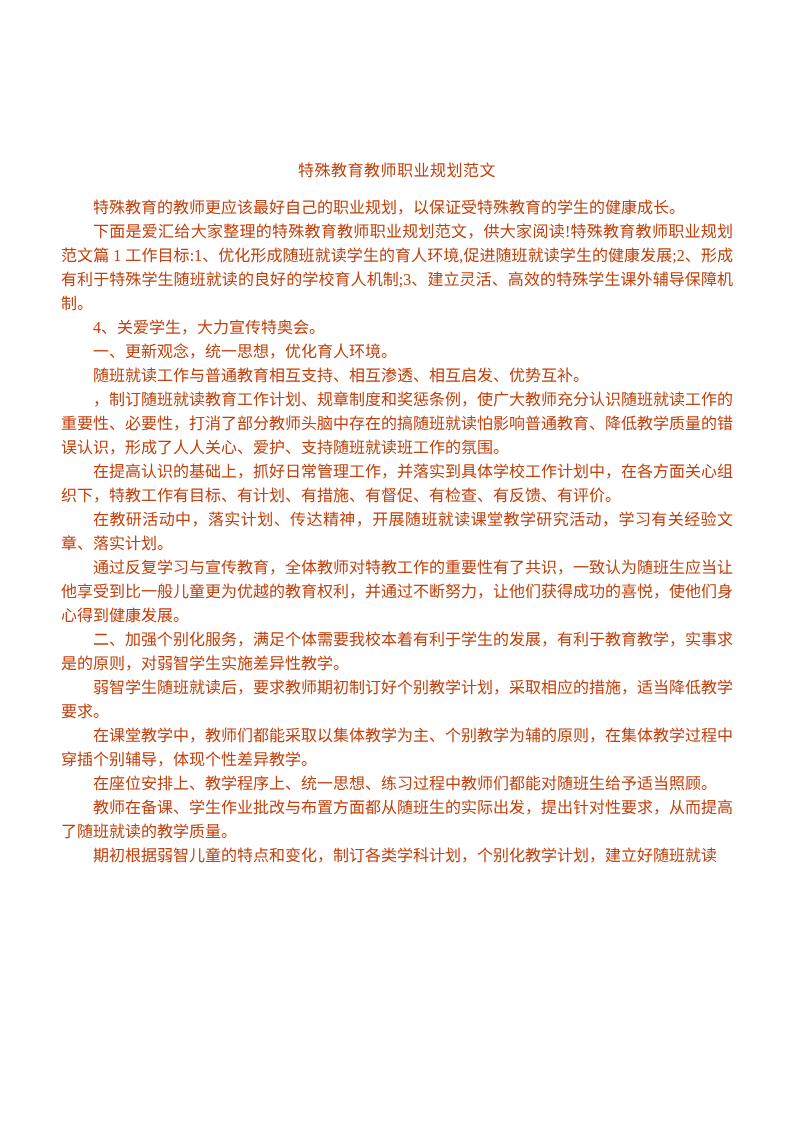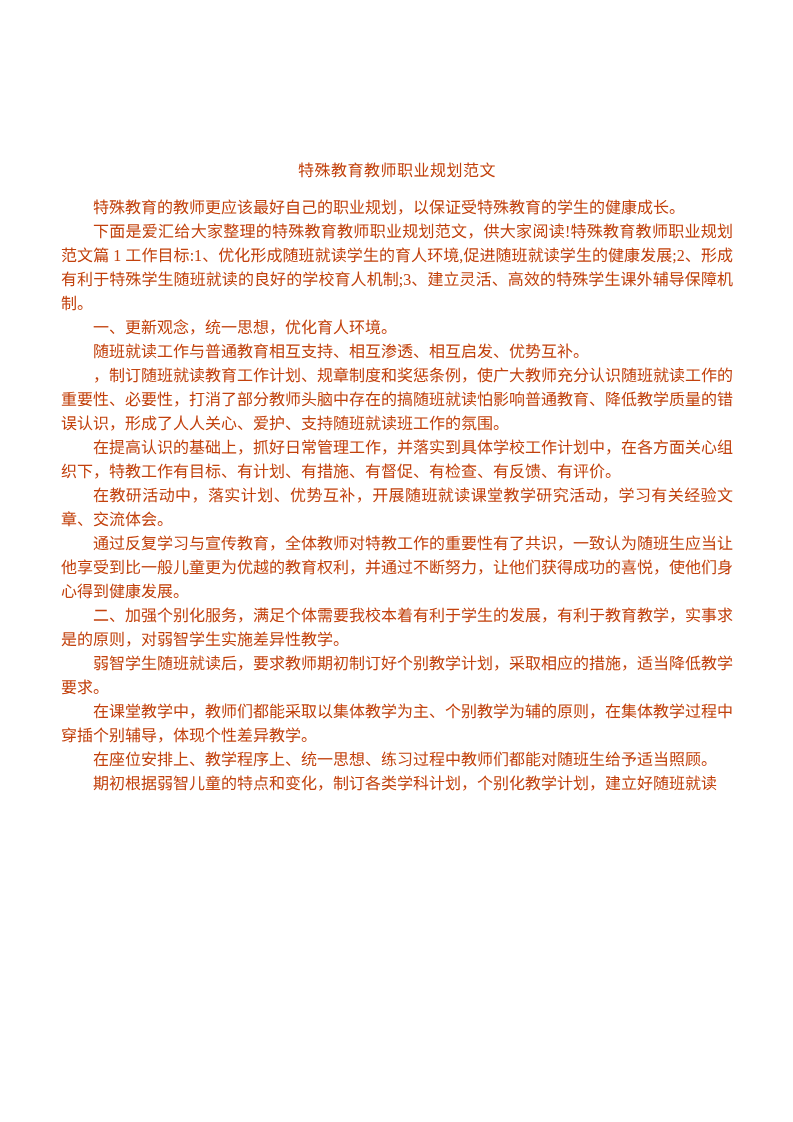--- a/index.html
+++ b/index.html
@@ -41,26 +41,28 @@
 </style>
 </head>
 <body>
 
 <div class="page">
   <div class="doc-content">
     <h1 class="doc-title">特殊教育教师职业规划范文</h1>
     <div class="doc-body">
       <p>特殊教育的教师更应该最好自己的职业规划，以保证受特殊教育的学生的健康成长。</p>
       <p>下面是爱汇给大家整理的特殊教育教师职业规划范文，供大家阅读!特殊教育教师职业规划范文篇 1 工作目标:1、优化形成随班就读学生的育人环境,促进随班就读学生的健康发展;2、形成有利于特殊学生随班就读的良好的学校育人机制;3、建立灵活、高效的特殊学生课外辅导保障机制。</p>
+      <p>4、关爱学生，大力宣传特奥会。</p>
       <p>一、更新观念，统一思想，优化育人环境。</p>
       <p>随班就读工作与普通教育相互支持、相互渗透、相互启发、优势互补。</p>
       <p>，制订随班就读教育工作计划、规章制度和奖惩条例，使广大教师充分认识随班就读工作的重要性、必要性，打消了部分教师头脑中存在的搞随班就读怕影响普通教育、降低教学质量的错误认识，形成了人人关心、爱护、支持随班就读班工作的氛围。</p>
       <p>在提高认识的基础上，抓好日常管理工作，并落实到具体学校工作计划中，在各方面关心组织下，特教工作有目标、有计划、有措施、有督促、有检查、有反馈、有评价。</p>
-      <p>在教研活动中，落实计划、优势互补，开展随班就读课堂教学研究活动，学习有关经验文章、交流体会。</p>
+      <p>在教研活动中，落实计划、传达精神，开展随班就读课堂教学研究活动，学习有关经验文章、落实计划。</p>
       <p>通过反复学习与宣传教育，全体教师对特教工作的重要性有了共识，一致认为随班生应当让他享受到比一般儿童更为优越的教育权利，并通过不断努力，让他们获得成功的喜悦，使他们身心得到健康发展。</p>
       <p>二、加强个别化服务，满足个体需要我校本着有利于学生的发展，有利于教育教学，实事求是的原则，对弱智学生实施差异性教学。</p>
       <p>弱智学生随班就读后，要求教师期初制订好个别教学计划，采取相应的措施，适当降低教学要求。</p>
       <p>在课堂教学中，教师们都能采取以集体教学为主、个别教学为辅的原则，在集体教学过程中穿插个别辅导，体现个性差异教学。</p>
       <p>在座位安排上、教学程序上、统一思想、练习过程中教师们都能对随班生给予适当照顾。</p>
+      <p>教师在备课、学生作业批改与布置方面都从随班生的实际出发，提出针对性要求，从而提高了随班就读的教学质量。</p>
       <p>期初根据弱智儿童的特点和变化，制订各类学科计划，个别化教学计划，建立好随班就读</p>
     </div>
   </div>
 </div>
 
 </body></html>

